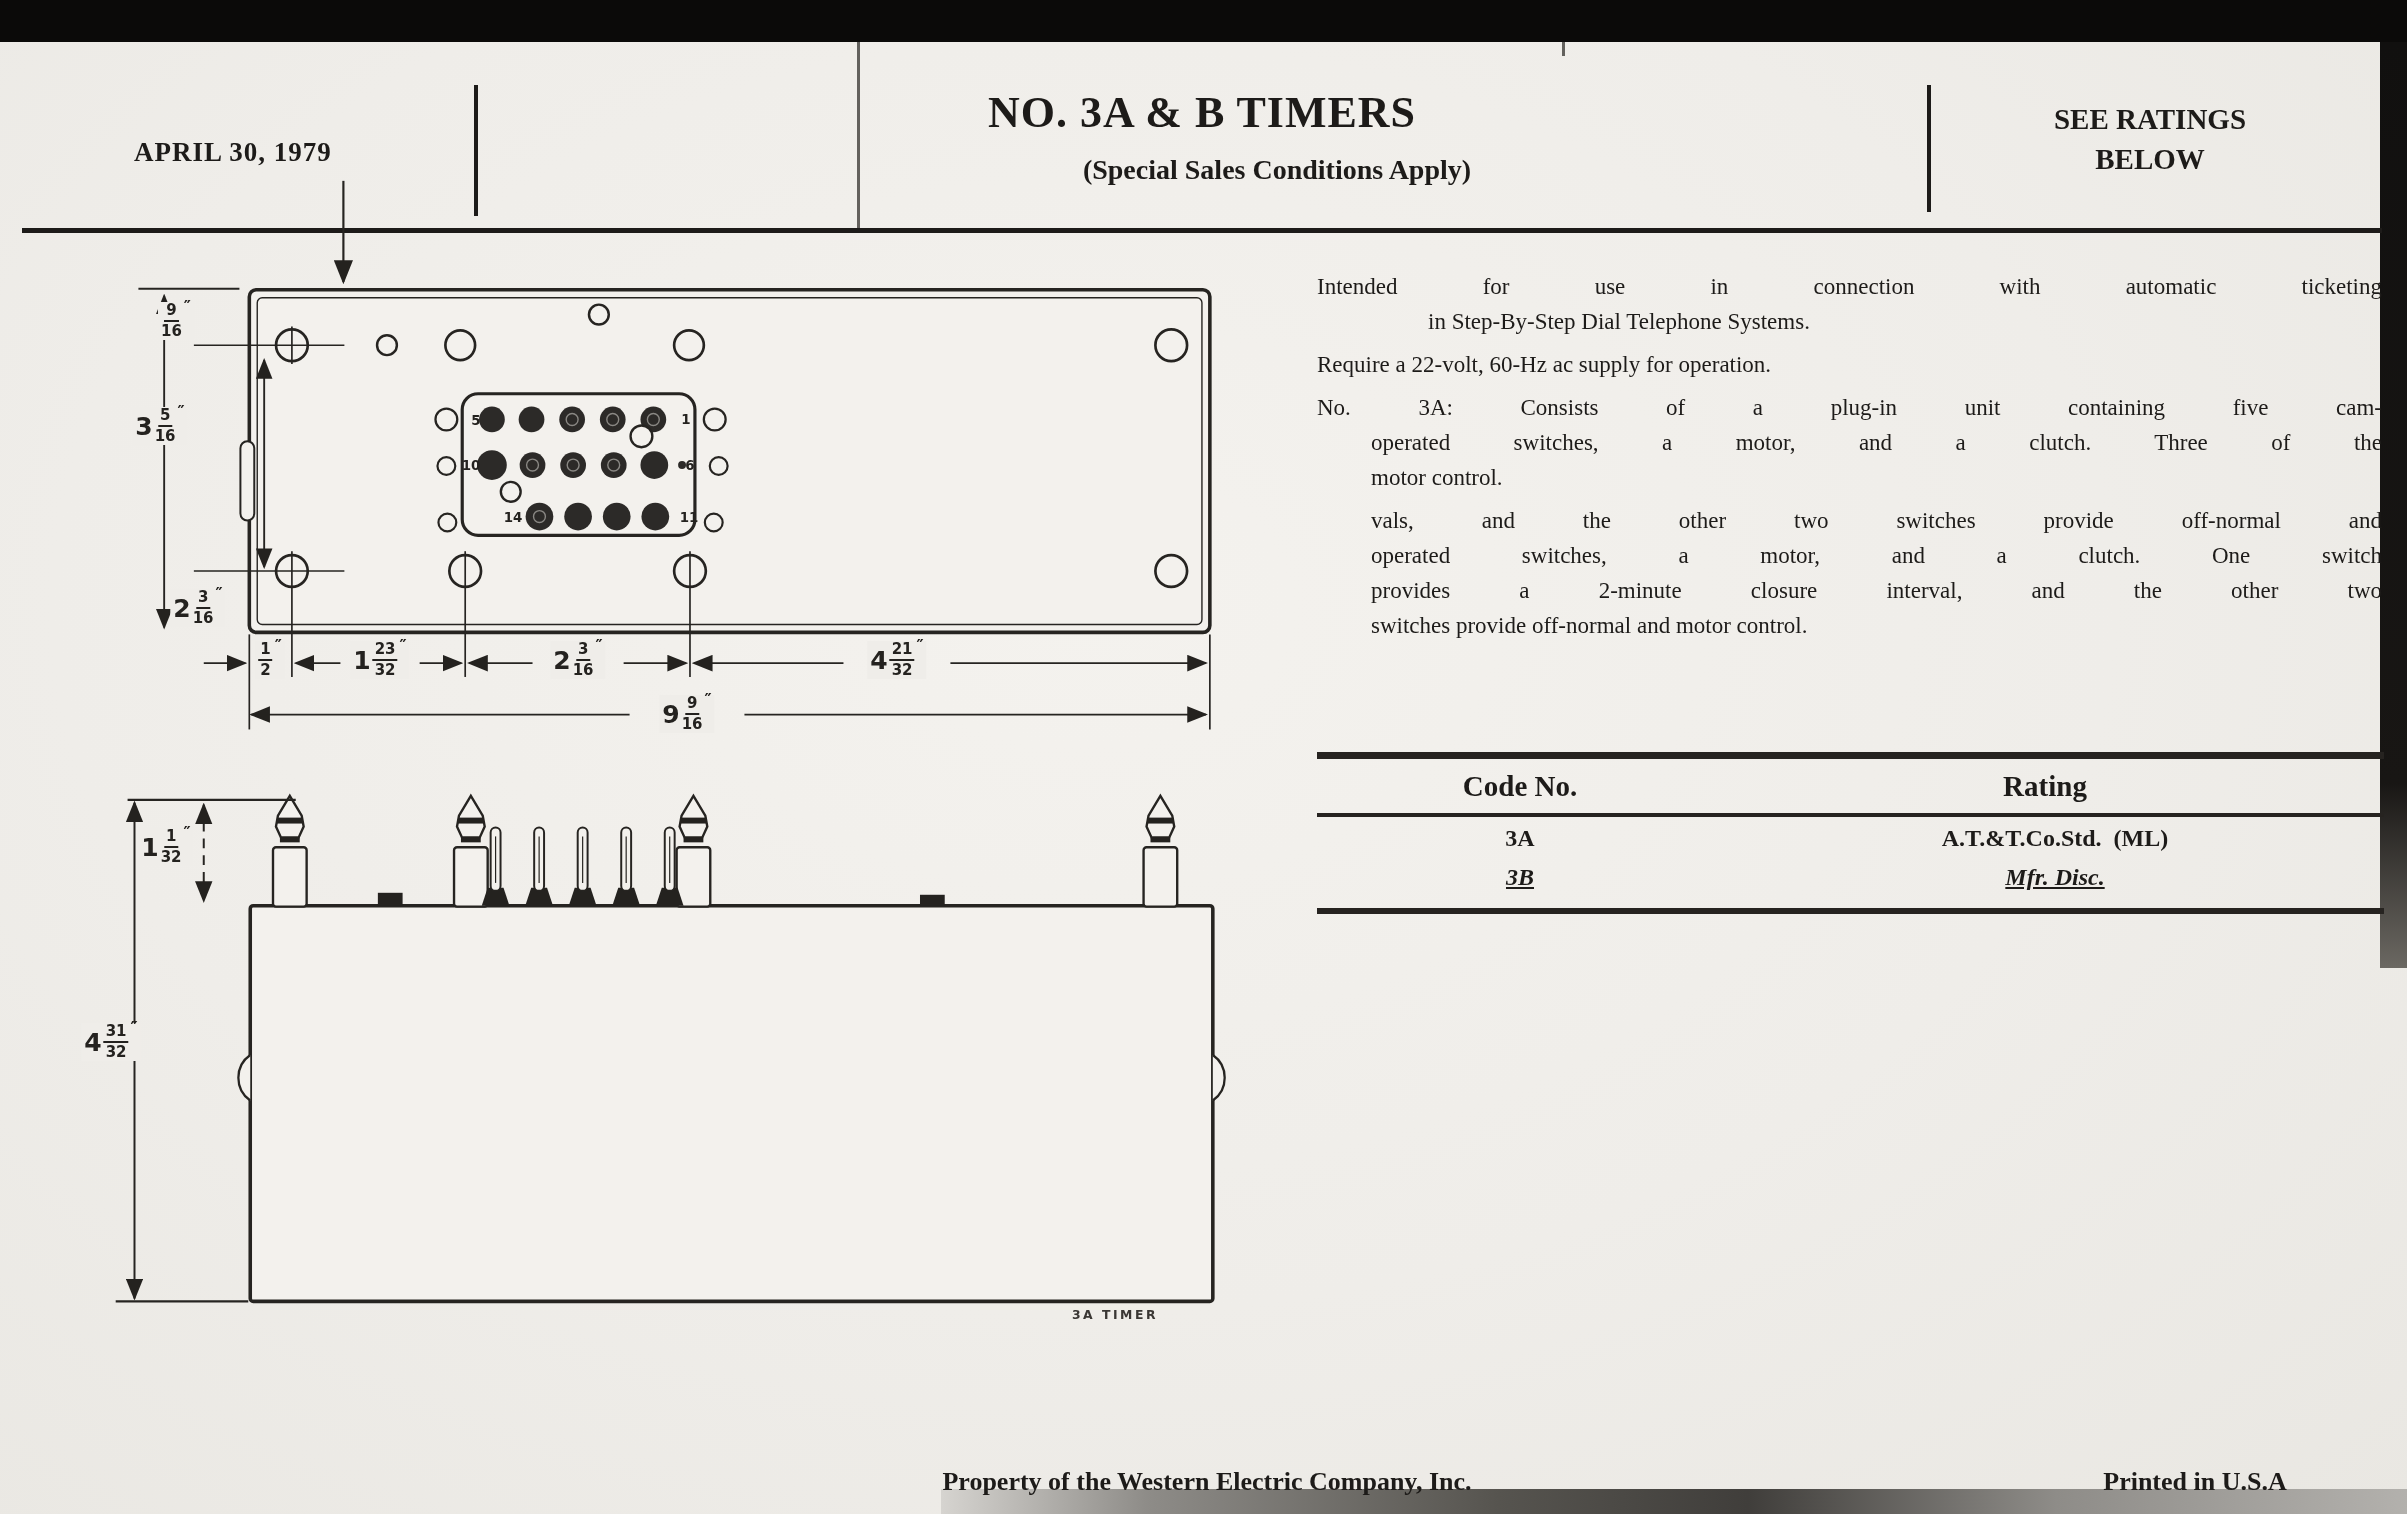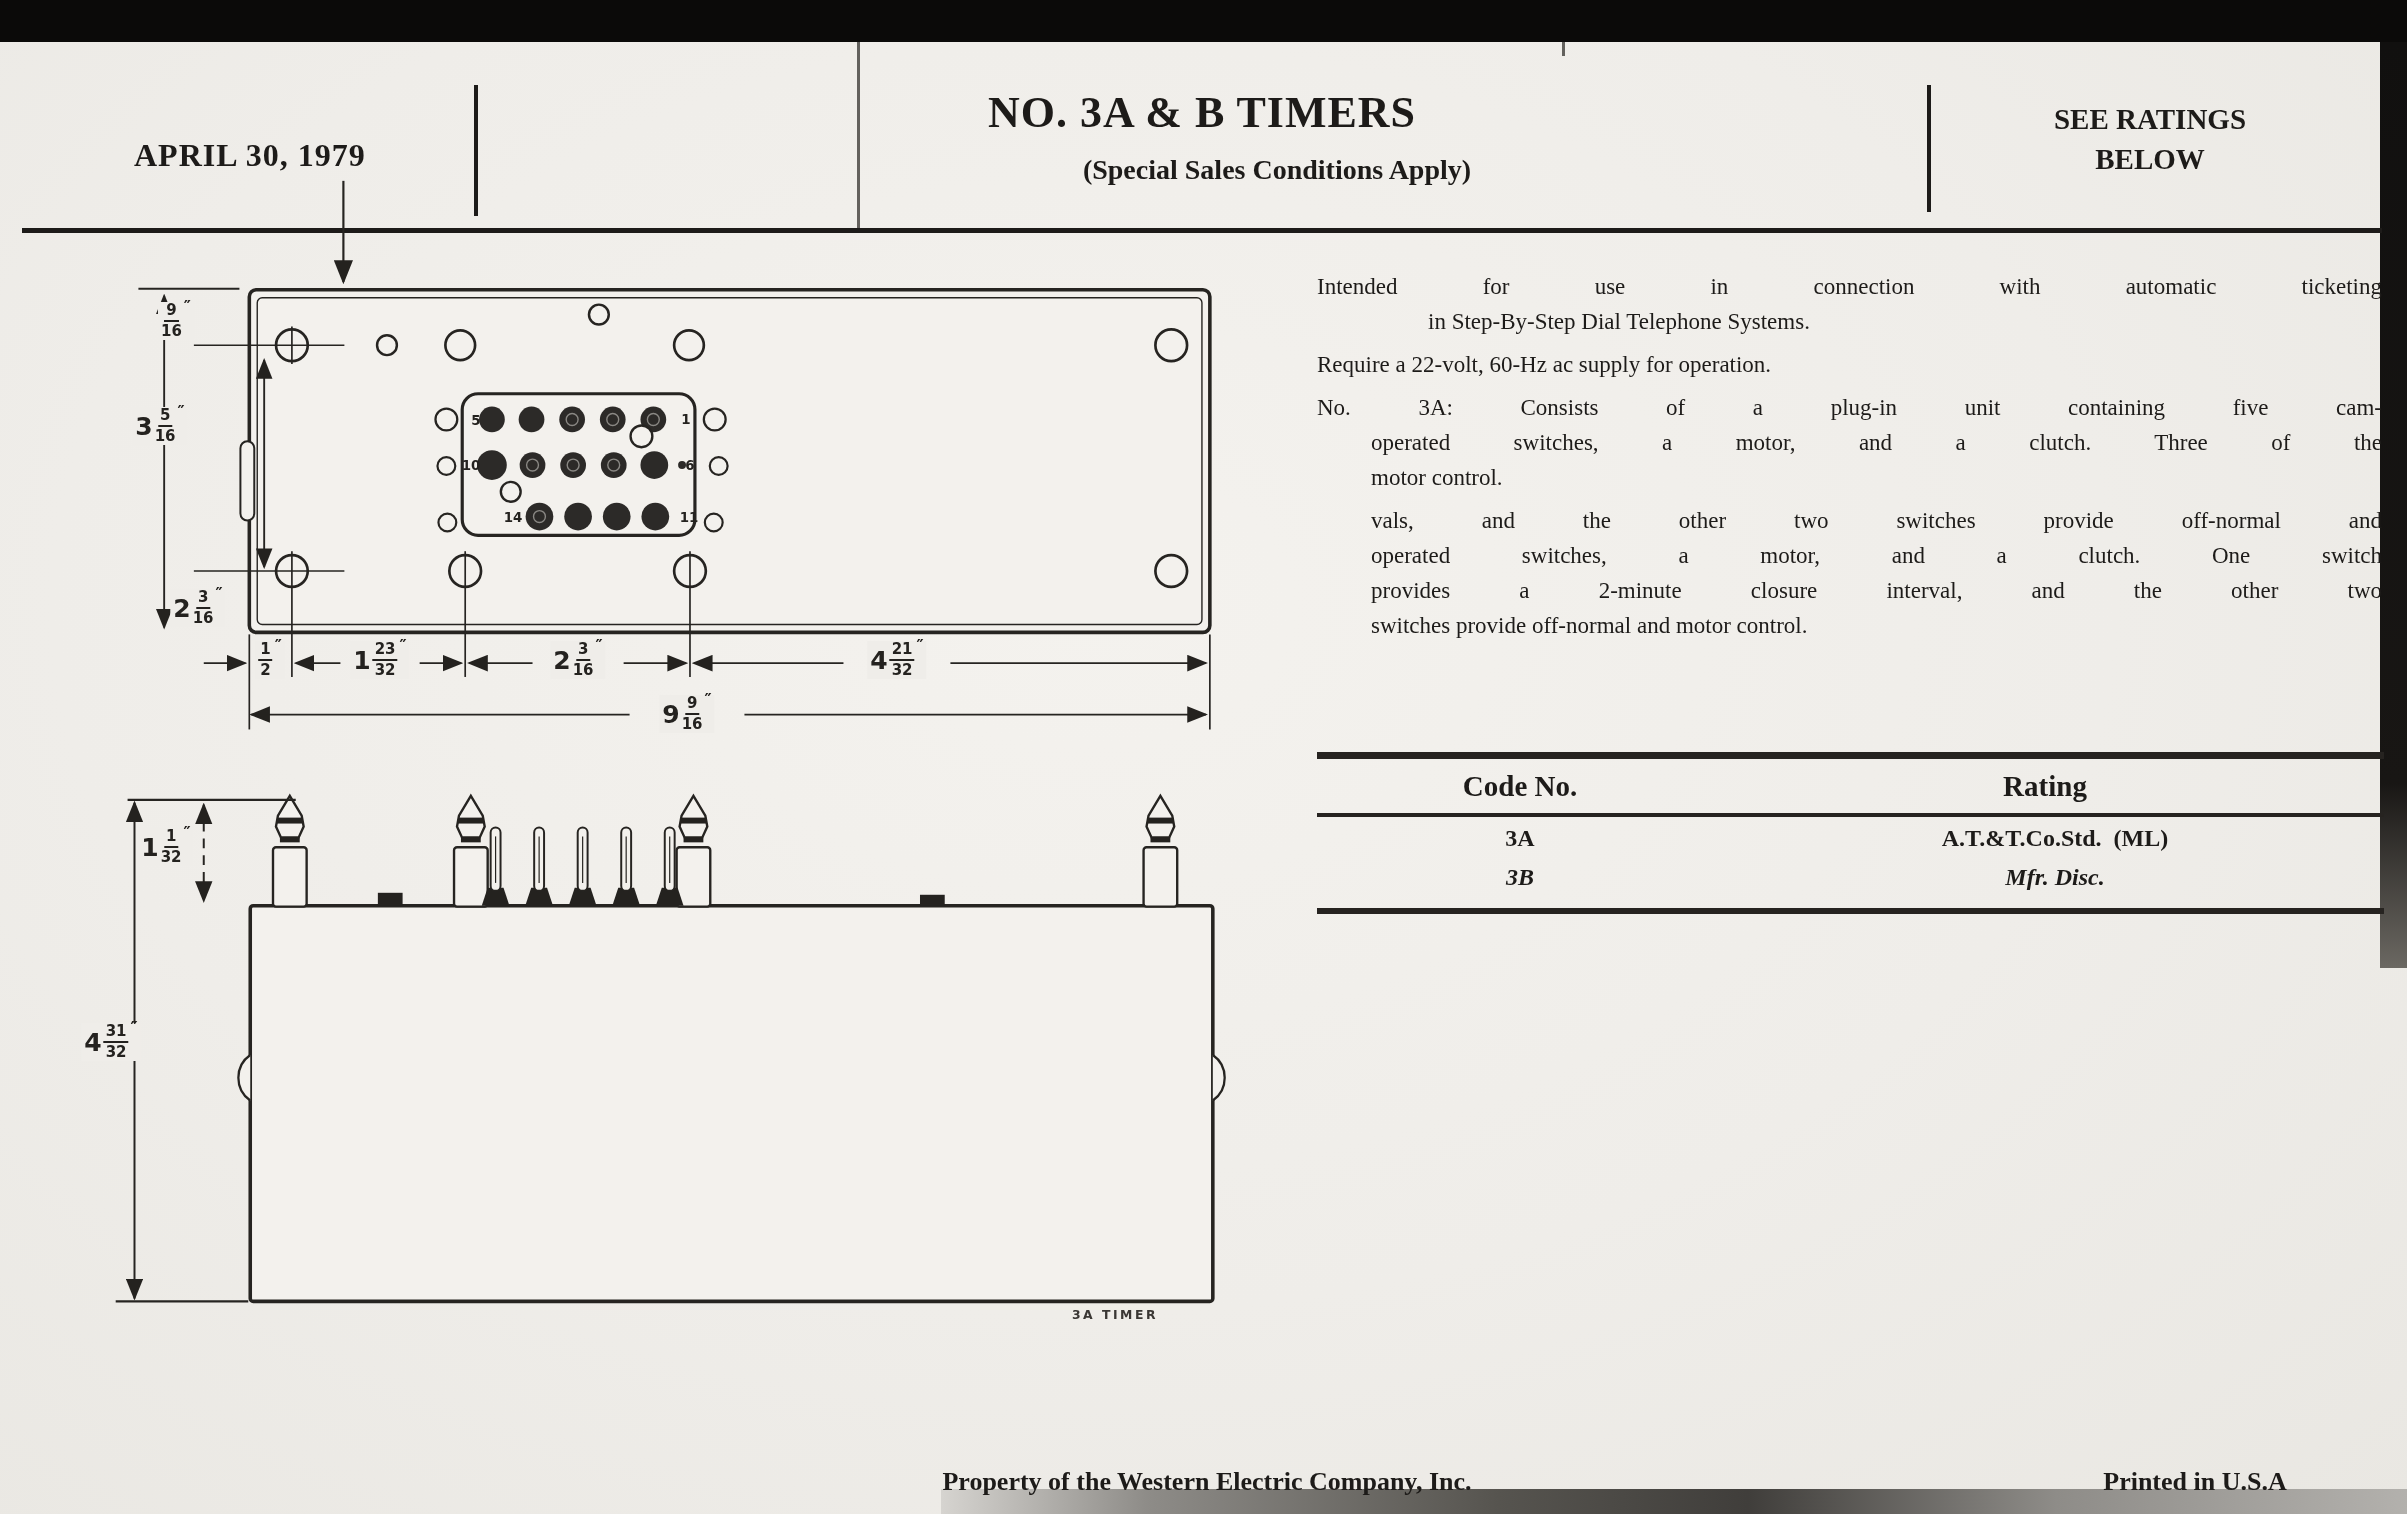--- a/index.html
+++ b/index.html
@@ -10,21 +10,21 @@
   .abs{position:absolute;}
   .blackbar-top{left:0;top:0;width:2408px;height:42px;background:#0b0a09;}
   .blackbar-right{left:2380px;top:42px;width:28px;height:926px;
      background:linear-gradient(180deg,#11100f 0%,#181614 80%,#6b6862 100%);}
   .scanstrip-bottom{left:941px;top:1489px;width:1467px;height:26px;
      background:linear-gradient(90deg,#d6d4d0,#8e8c88 14%,#56544f 38%,#403e3b 55%,#8e8c88 76%,#b3b1ad);}
   .vline{background:#1d1b19;}
   .artifact{background:#34312e;opacity:.75;}
   .rule{background:#1d1b19;}
 
-  .h-date{left:134px;top:137px;font-size:32px;font-weight:bold;letter-spacing:1px;}
+  .h-date{left:134px;top:137px;font-size:27px;font-weight:bold;letter-spacing:1px;}
   .h-title{left:1202px;top:87px;transform:translateX(-50%);font-size:44px;font-weight:bold;letter-spacing:1px;white-space:nowrap;}
   .h-sub{left:1277px;top:154px;transform:translateX(-50%);font-size:28px;font-weight:bold;white-space:nowrap;}
   .h-rat{left:2150px;top:99px;transform:translateX(-50%);font-size:29px;font-weight:bold;
          text-align:center;line-height:40px;white-space:nowrap;}
 
   .desc{left:1317px;top:269px;width:1065px;}
   .tline{font-size:23px;font-weight:normal;line-height:35px;white-space:nowrap;}
   .tline.j{white-space:normal;text-align:justify;text-align-last:justify;}
   .tline.pend{margin-bottom:8px;}
 
@@ -32,21 +32,21 @@
   .rt-rule{position:absolute;left:0;width:1067px;background:#262320;}
   .rt-top{top:0;height:7px;}
   .rt-mid{top:61px;height:4px;}
   .rt-bot{top:156px;height:6px;}
   .rt-h{position:absolute;top:18px;font-size:29px;font-weight:bold;transform:translateX(-50%);}
   .rt-h1{left:203px;} .rt-h2{left:728px;}
   .rt-rows{position:absolute;left:0;top:73px;width:1067px;}
   .trow{position:relative;height:39px;}
   .tcode,.trating{position:absolute;transform:translateX(-50%);font-size:24px;font-weight:bold;white-space:pre;}
   .tcode{left:203px;} .trating{left:738px;}
-  .it{font-style:italic;}
+  .it{font-style:italic;text-decoration:underline;}
 
   .footer-l{left:1207px;top:1467px;transform:translateX(-50%);font-size:26px;font-weight:bold;white-space:nowrap;}
   .footer-r{left:2195px;top:1467px;transform:translateX(-50%);font-size:26px;font-weight:bold;white-space:nowrap;}
 
   .dim{position:absolute;transform:translate(-50%,-50%);display:flex;align-items:center;gap:2px;
        background:#efede9;padding:1px 3px;font-family:"DejaVu Sans",sans-serif;font-weight:bold;color:#24221f;z-index:5;}
   .dw{font-size:25px;line-height:1;}
   .frac{display:flex;flex-direction:column;align-items:center;line-height:1;font-size:15px;}
   .fn{border-bottom:2px solid #24221f;padding:0 2px 2px;}
   .fd{padding-top:2px;}

